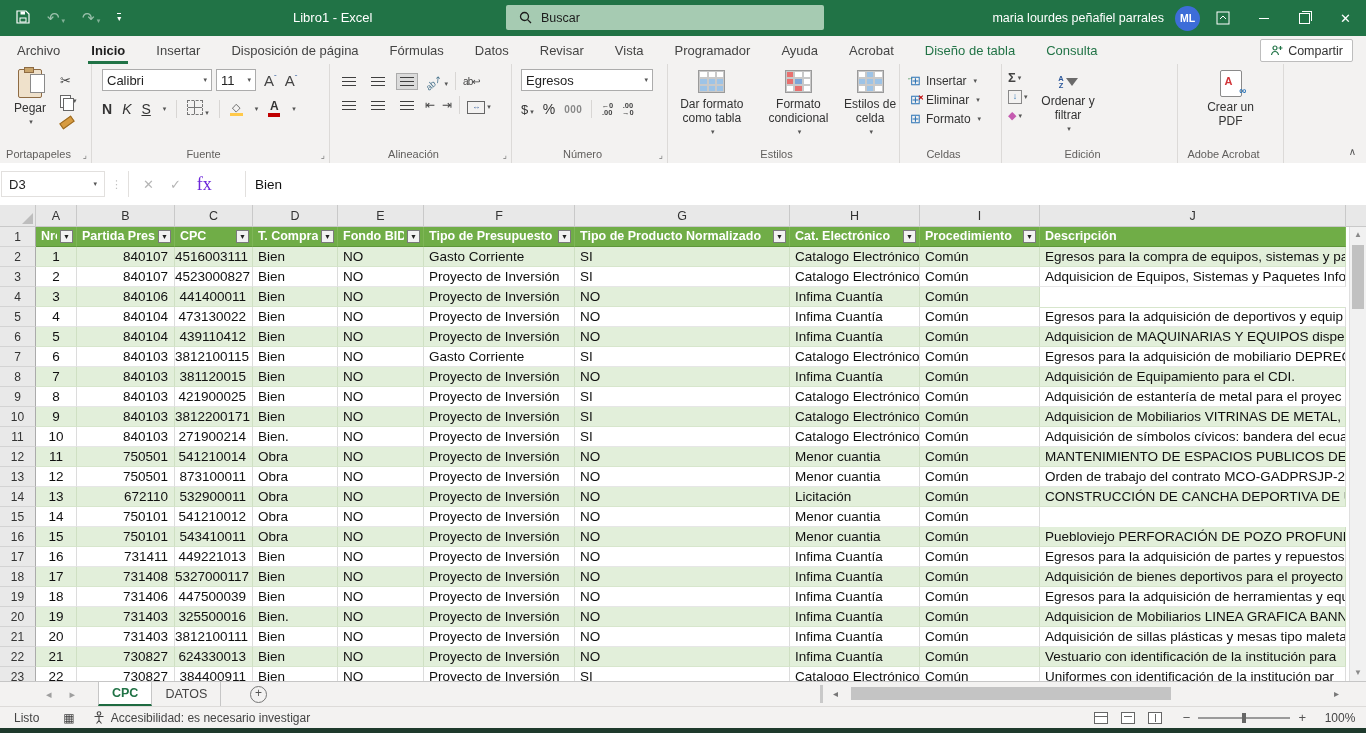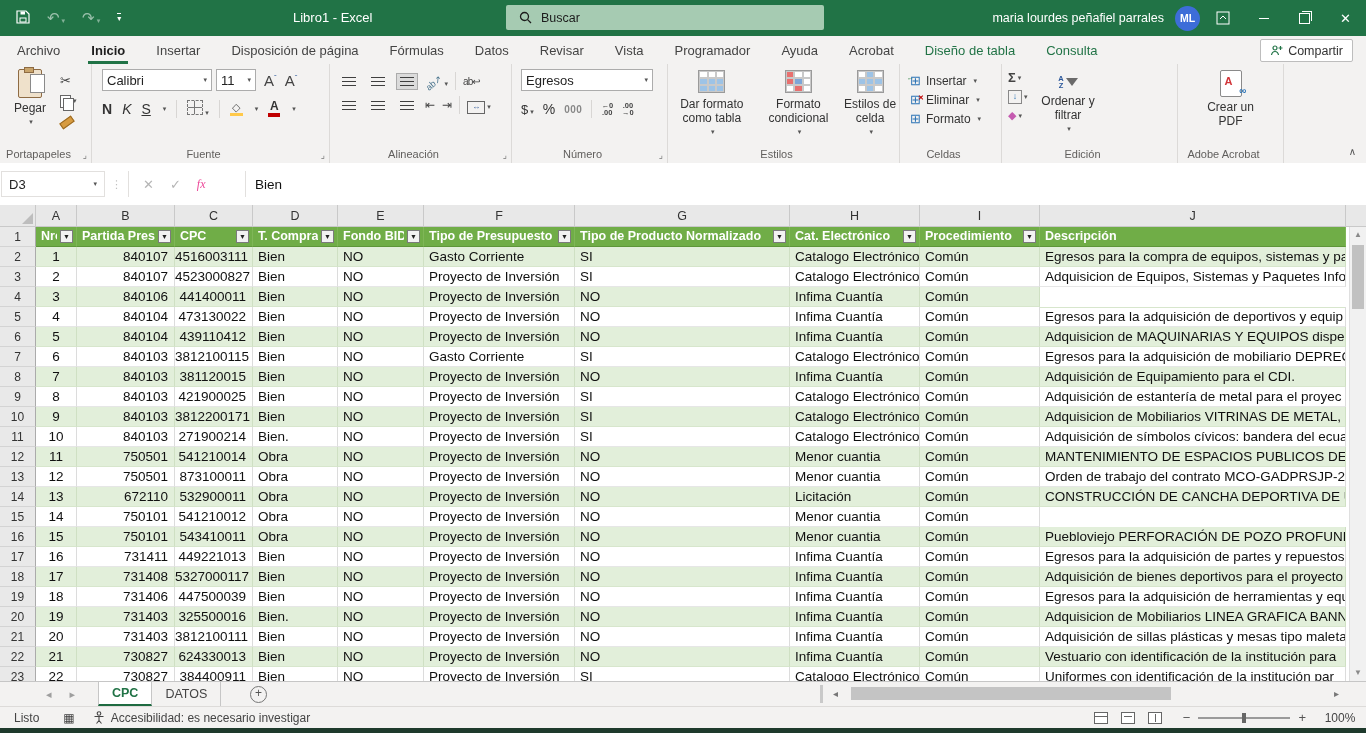--- a/index.html
+++ b/index.html
@@ -131,21 +131,21 @@
   .pdf-icon{width:20px;height:25px;border:1.5px solid #8a8a8a;border-radius:2px;background:#fff;position:relative;margin-bottom:3px}
   .pdf-icon::before{content:"A";position:absolute;left:4px;top:3px;font-size:11px;font-weight:bold;color:#D13438}
   .pdf-icon::after{content:"\221E";position:absolute;right:-6px;bottom:-2px;font-size:10px;color:#2E75B6;font-weight:bold}
 
   
   .formulabar{position:absolute;top:163px;left:0;width:1366px;height:42px;background:#fff;border-bottom:1px solid #D8D6D4;display:flex;align-items:center}
   .namebox{width:104px;height:26px;margin-left:1px;border:1px solid #E2E0DE;display:flex;align-items:center;justify-content:space-between;padding:0 7px;font-size:13px;color:#222;box-sizing:border-box}
   .fb-dots{color:#c0c0c0;font-size:11px;margin:0 6px}
   .fb-btns{display:flex;align-items:center;gap:16px;width:118px;border-right:1px solid #E2E0DE;border-left:1px solid #E2E0DE;height:26px;padding:0 14px;box-sizing:border-box}
   .fb-x,.fb-ok{color:#b5b5b5;font-size:13px}
-  .fb-fx{font-style:italic;font-family:"Liberation Serif",serif;color:#ec4899;font-size:12px}
+  .fb-fx{font-family:"Liberation Serif",serif;color:#6d28d9;font-size:18px}
   .fb-input{flex:1;font-size:13.5px;color:#111;padding-left:9px}
 
   
   .colheaders{position:absolute;top:205px;left:0;width:1366px;height:22px;background:#E8E8E8;border-bottom:1px solid #C9C9C9;display:flex;box-sizing:border-box}
   .corner{width:36px;flex:none;border-right:1px solid #C9C9C9;position:relative;box-sizing:border-box}
   .corner::after{content:"";position:absolute;right:2px;bottom:2px;border-left:11px solid transparent;border-bottom:11px solid #BDBDBD}
   .colh{flex:none;box-sizing:border-box;border-right:1px solid #C9C9C9;font-size:12.5px;color:#333;display:flex;align-items:center;justify-content:center}
 
   
   .gridwrap{position:absolute;top:227px;left:0;width:1349px;height:454px;overflow:hidden;background:#fff}

